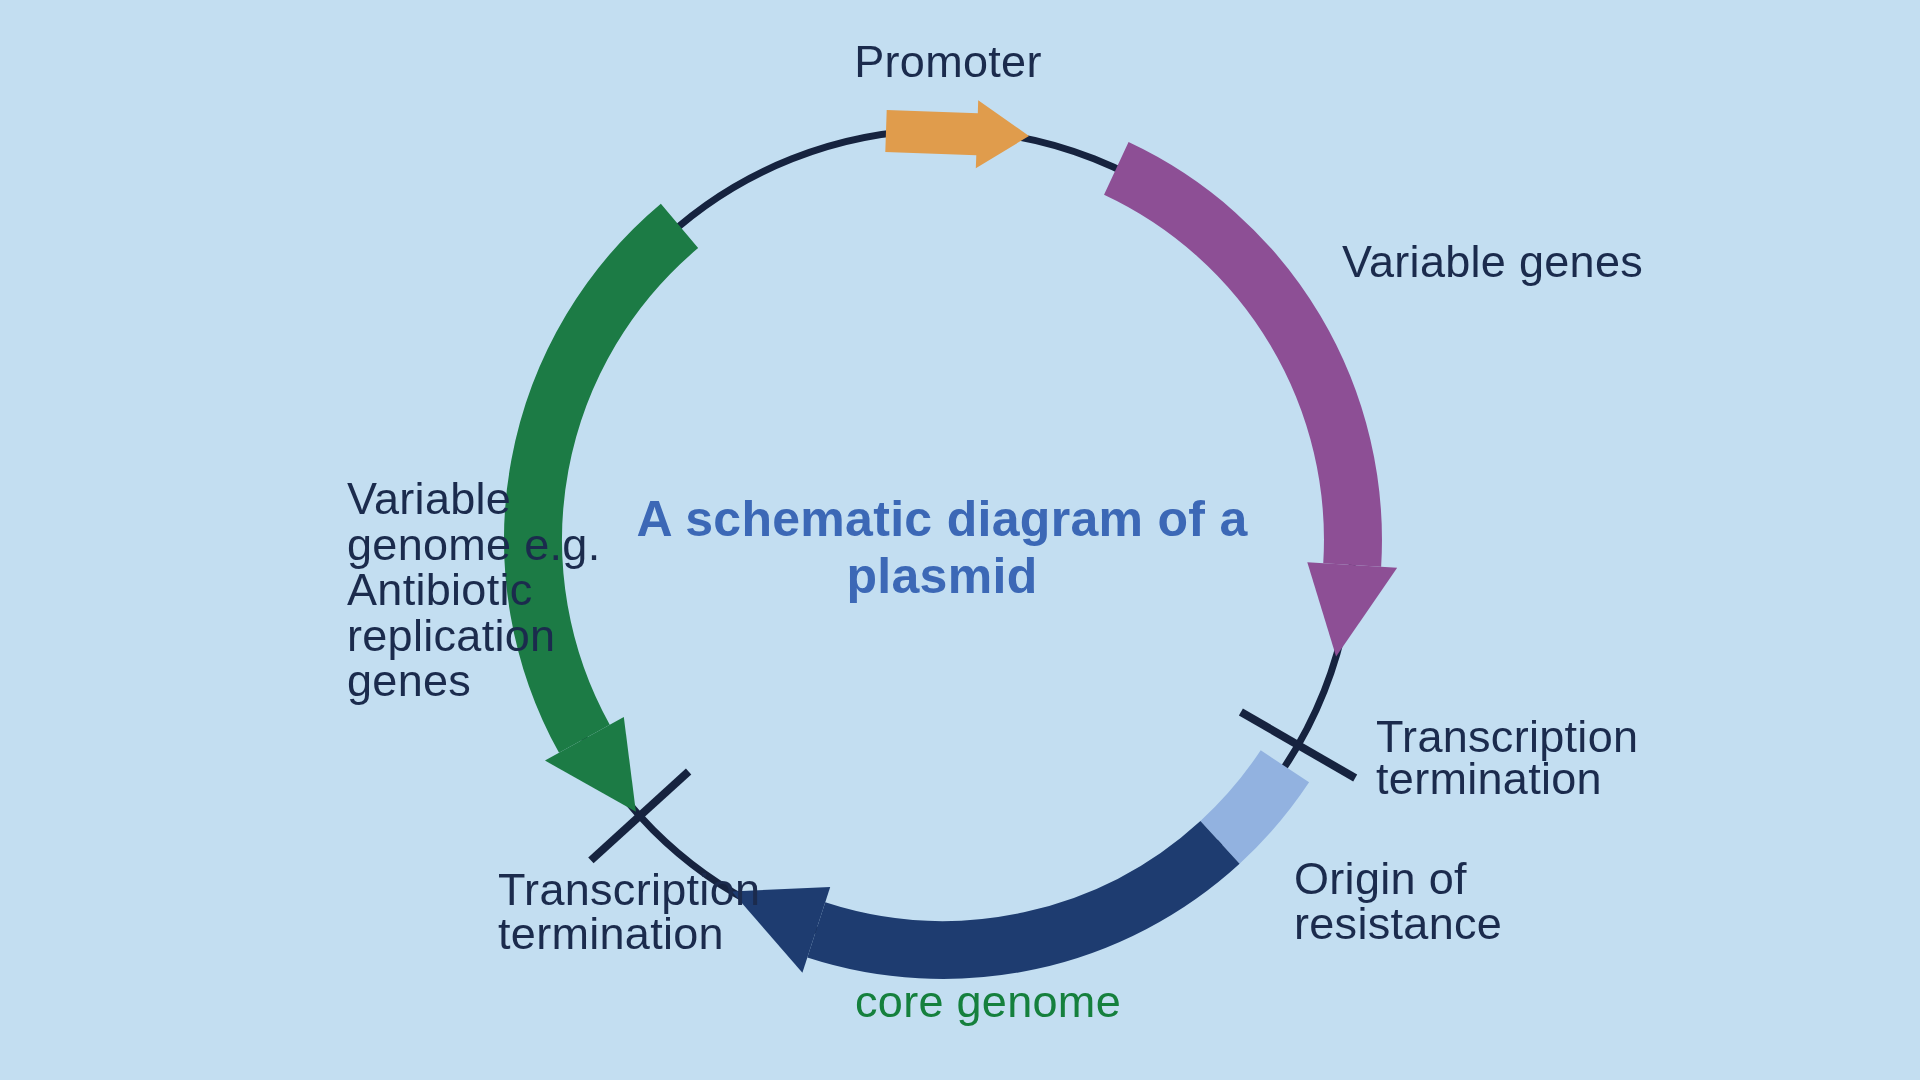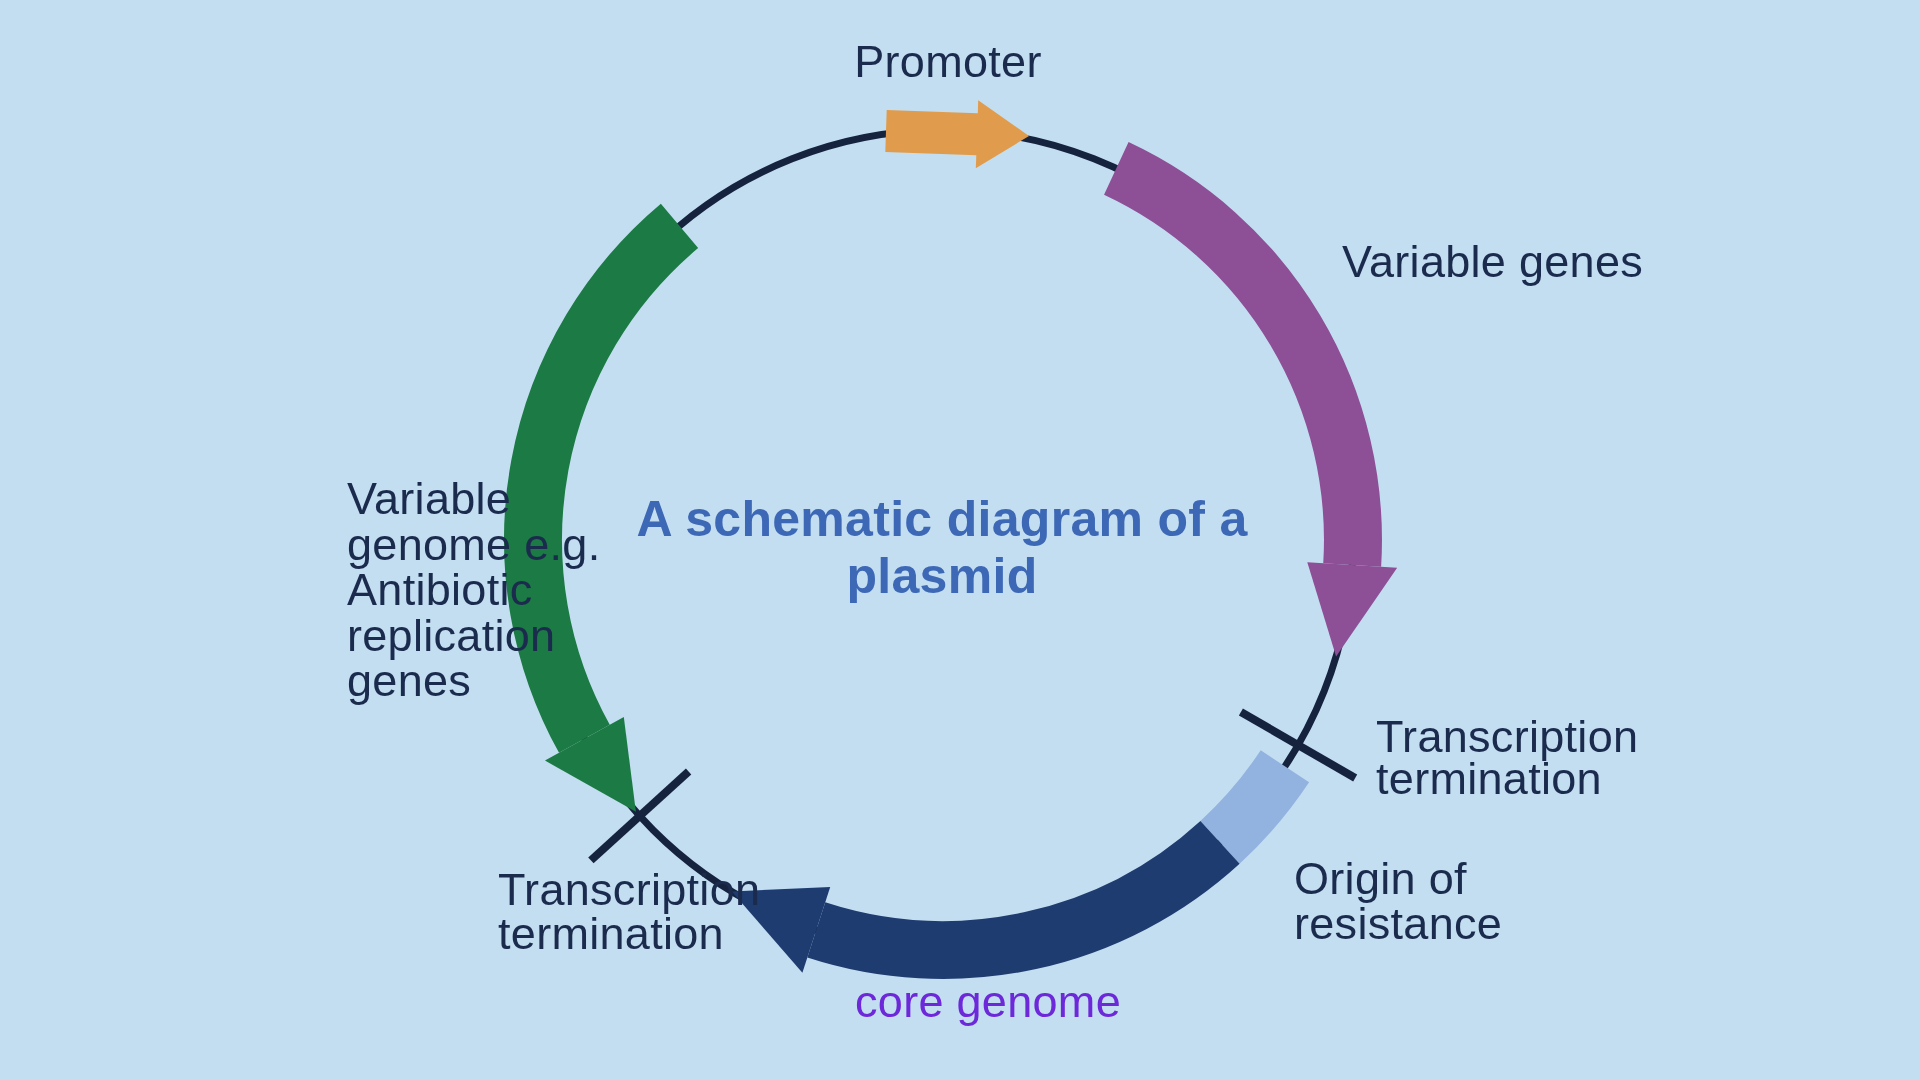--- a/index.html
+++ b/index.html
@@ -86,15 +86,15 @@
   <div class="lbl" id="lbl-term-right" style="color: rgb(27, 43, 77);">
     <span class="ln">Transcription</span>
     <span class="ln">termination</span>
   </div>
 
   <div class="lbl" id="lbl-origin" style="color: rgb(27, 43, 77);">
     <span class="ln">Origin of</span>
     <span class="ln">resistance</span>
   </div>
 
-  <div class="lbl" id="lbl-core" style="color: #6d28d9;">core genome</div>
+  <div class="lbl" id="lbl-core" style="color: #15803d;">core genome</div>
 
 </div>
 
 </body></html>

